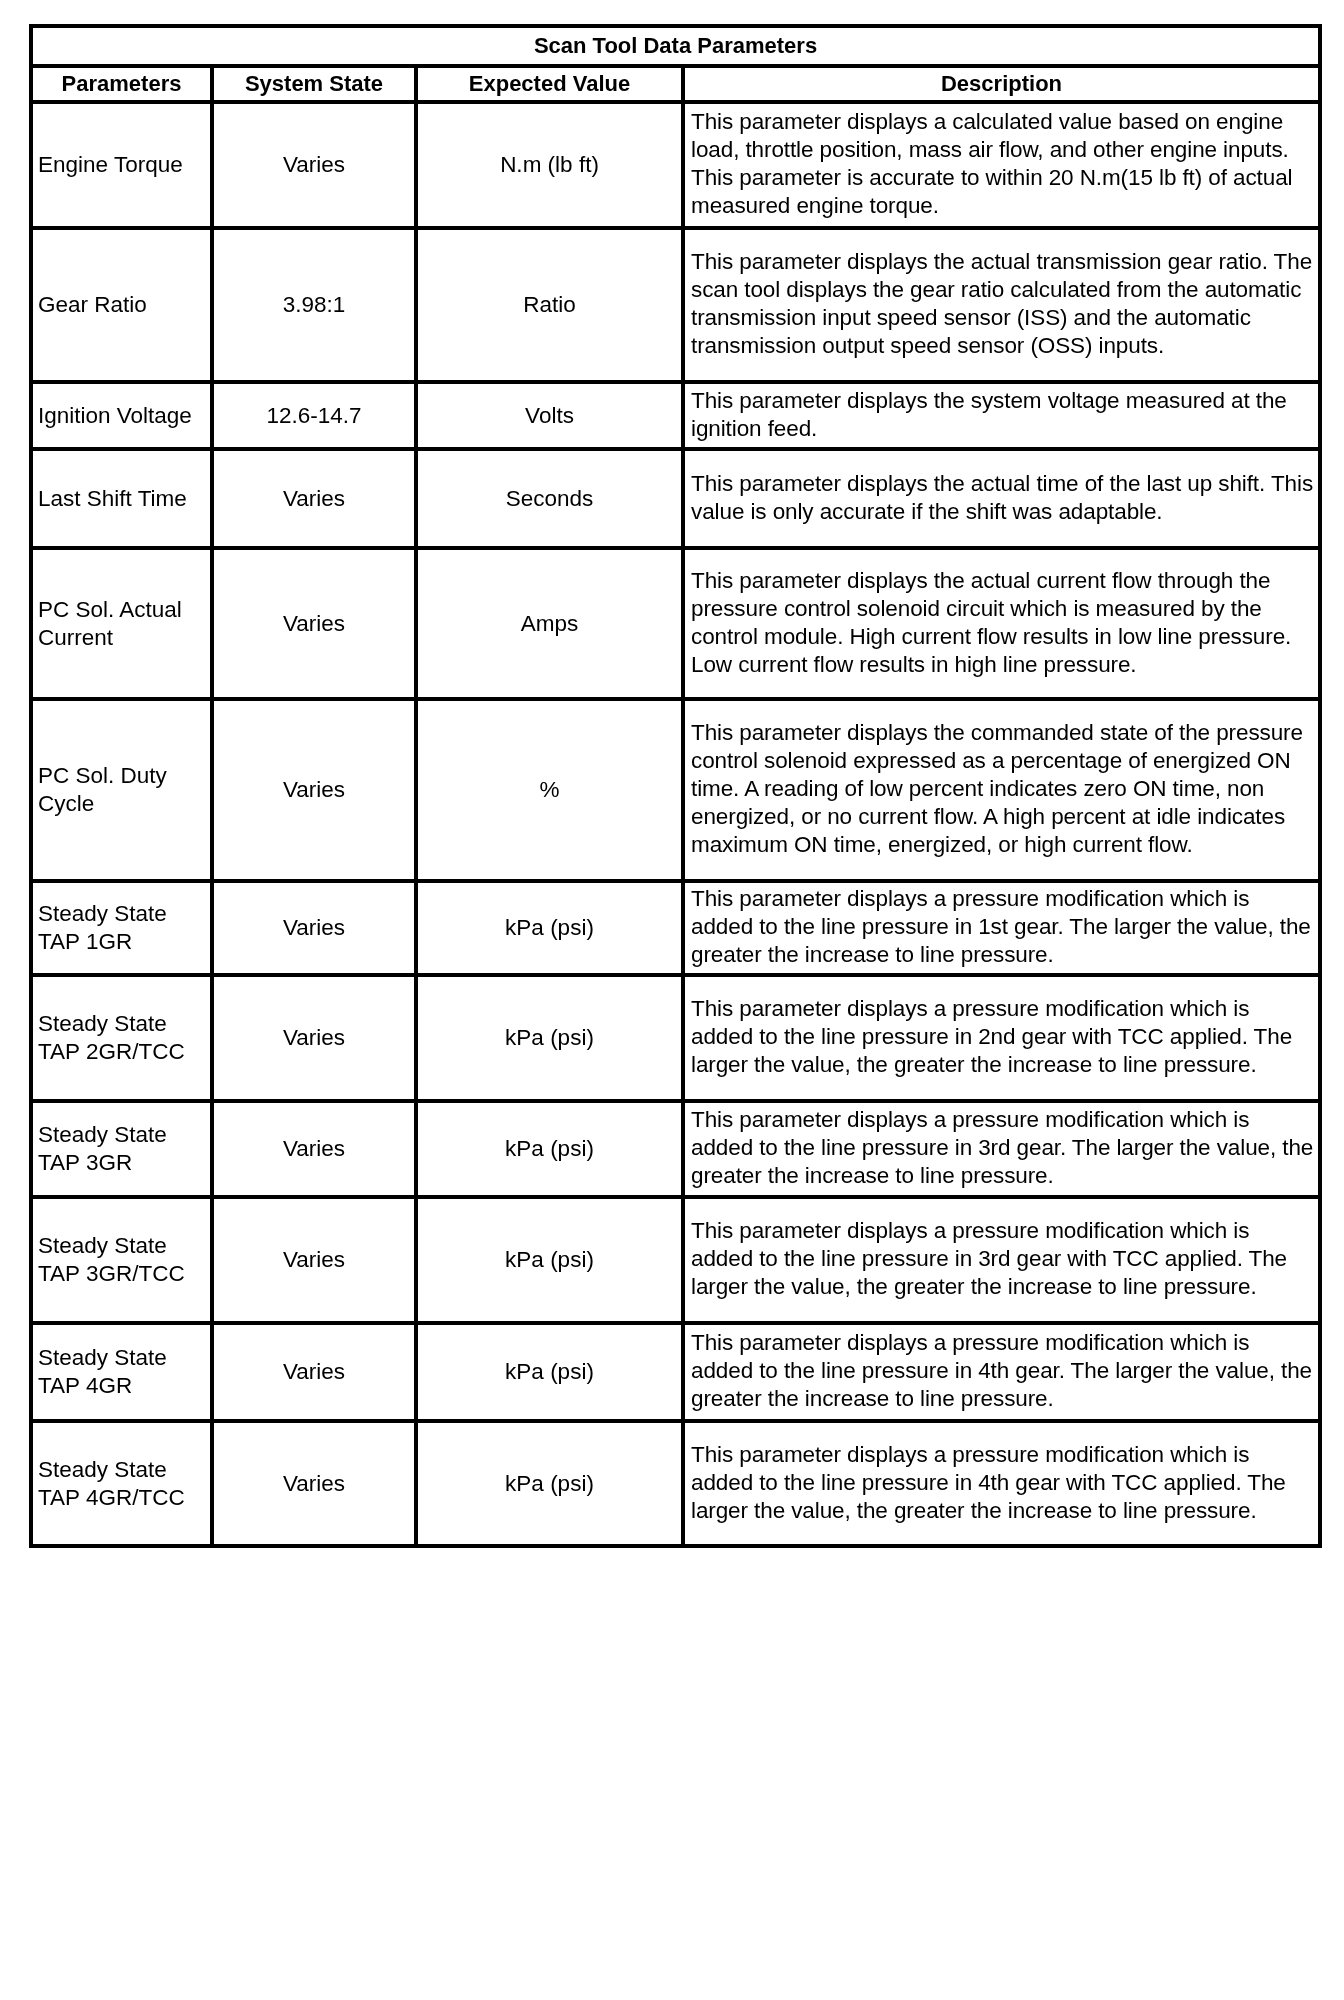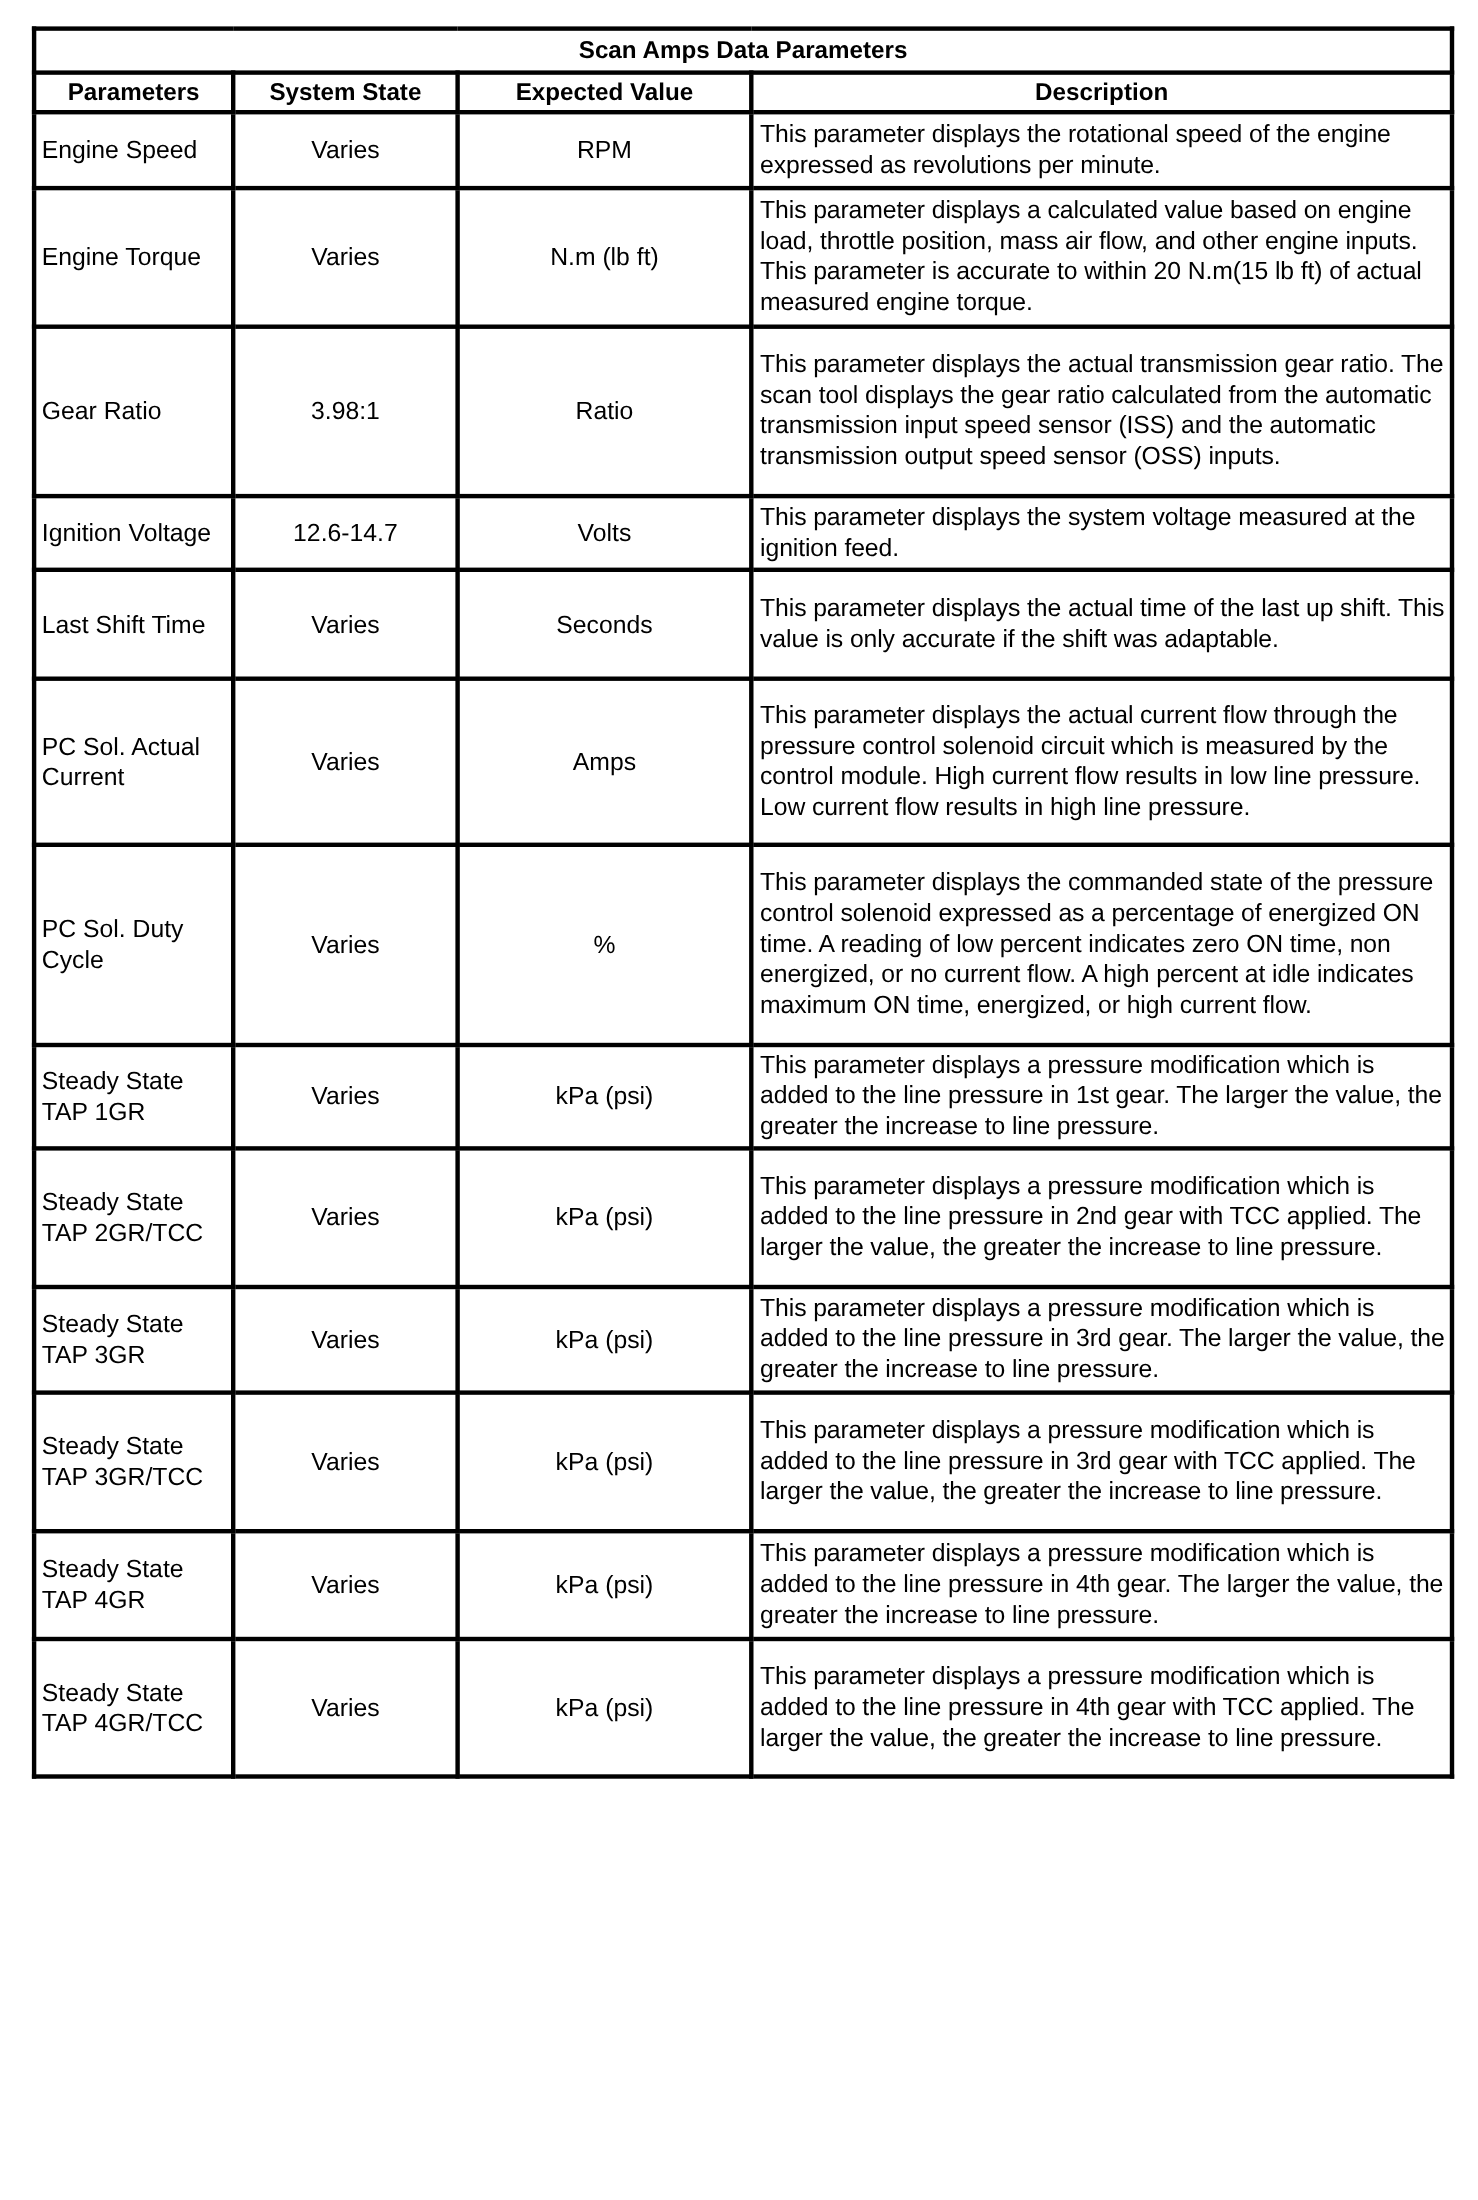--- a/index.html
+++ b/index.html
@@ -21,36 +21,30 @@
 
 <table id="scan-table">
   <colgroup>
     <col style="width:181px">
     <col style="width:204px">
     <col style="width:267px">
     <col style="width:637px">
   </colgroup>
   <thead>
     <tr>
-      <th colspan="4" class="title-cell">Scan Amps Data Parameters</th>
+      <th colspan="4" class="title-cell">Scan Tool Data Parameters</th>
     </tr>
     <tr class="hdr">
       <th>Parameters</th>
       <th>System State</th>
       <th>Expected Value</th>
       <th>Description</th>
     </tr>
   </thead>
   <tbody id="table-body">
-      <tr style="height: 69px;">
-        <td class="param">Engine Speed</td>
-        <td class="state">Varies</td>
-        <td class="expected">RPM</td>
-        <td class="desc">This parameter displays the rotational speed of the engine expressed as revolutions per minute.</td>
-      </tr>
       <tr style="height: 126px;">
         <td class="param">Engine Torque</td>
         <td class="state">Varies</td>
         <td class="expected">N.m (lb ft)</td>
         <td class="desc">This parameter displays a calculated value based on engine load, throttle position, mass air flow, and other engine inputs. This parameter is accurate to within 20 N.m(15 lb ft) of actual measured engine torque.</td>
       </tr>
       <tr style="height: 154px;">
         <td class="param">Gear Ratio</td>
         <td class="state">3.98:1</td>
         <td class="expected">Ratio</td>

